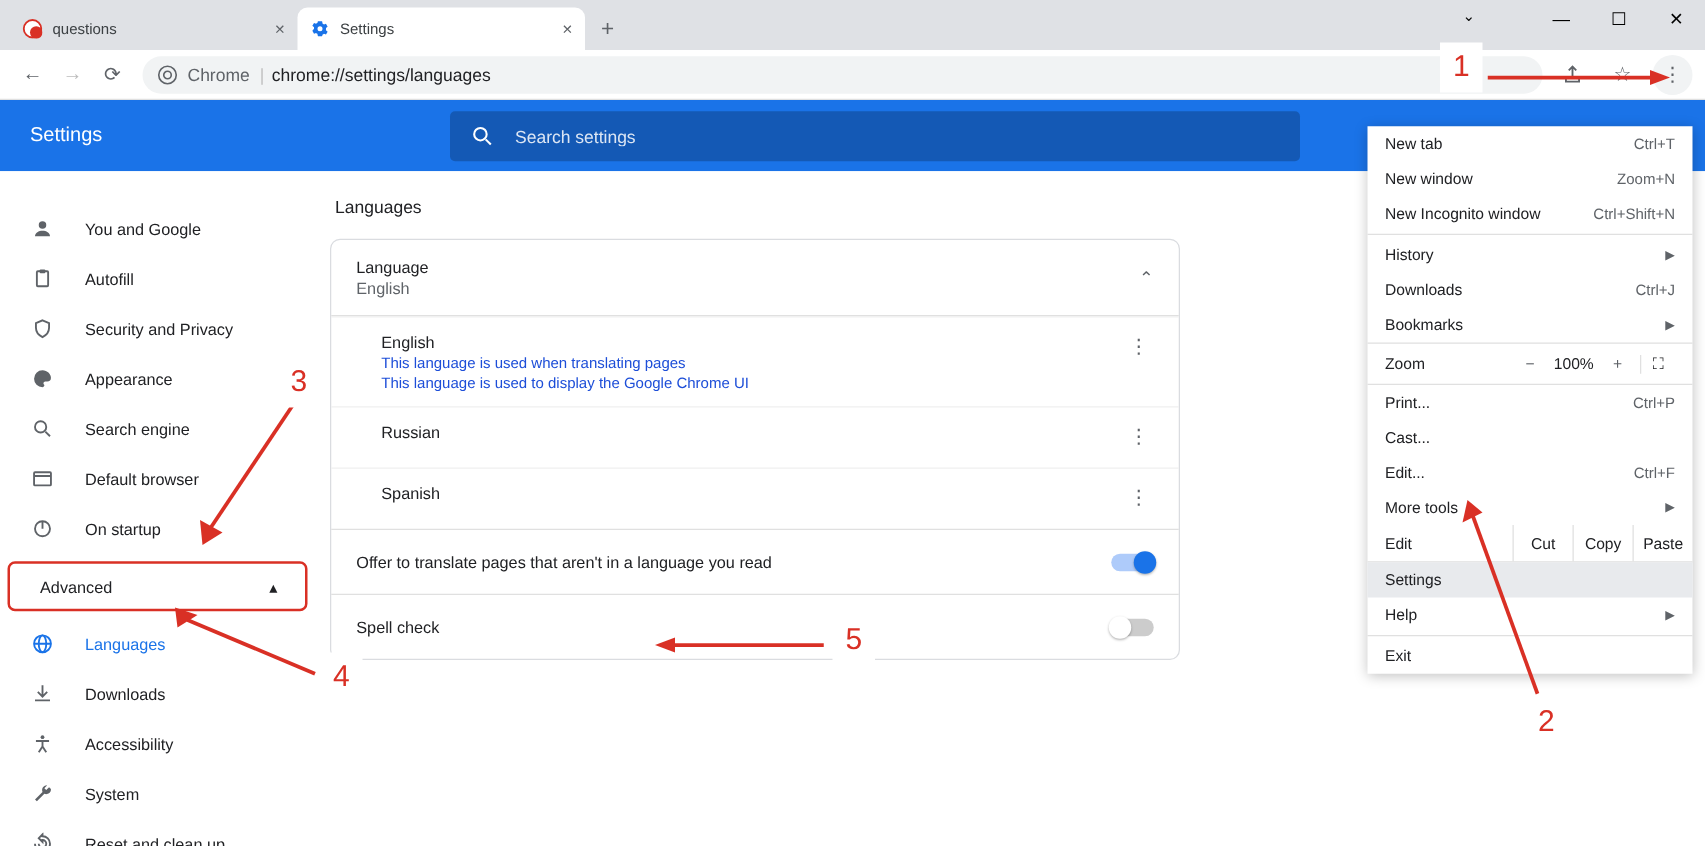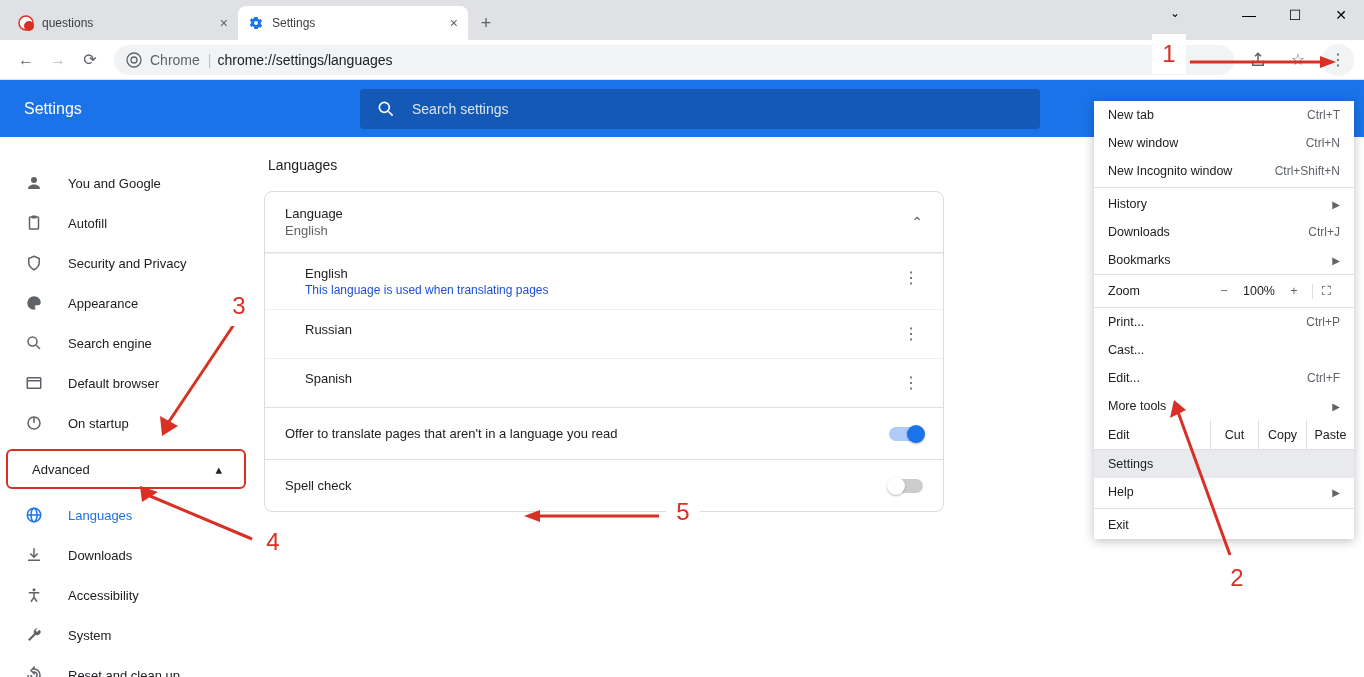--- a/index.html
+++ b/index.html
@@ -298,20 +298,21 @@
             <div class="card-head-title">Language</div>
             <div class="card-head-sub">English</div>
           </div>
           <span class="chev">⌃</span>
         </div>
 
         <div class="lang-row">
           <div class="lang-body">
             <div class="lang-name">English</div>
             <div class="lang-sub">This language is used when translating pages</div>
+            <div class="lang-sub">This language is used to display the Google Chrome UI</div>
           </div>
           <span class="more-icon">⋮</span>
         </div>
         <div class="lang-row">
           <div class="lang-body">
               <div class="lang-name">Russian</div>
             </div>
           <span class="more-icon">⋮</span>
         </div>
         <div class="lang-row">
@@ -338,21 +339,21 @@
   </div>
 </div>
 
 <div class="ctxmenu">
   <div class="ctx-item">
       <span>New tab</span>
       <span class="ctx-shortcut">Ctrl+T</span>
     </div>
   <div class="ctx-item">
       <span>New window</span>
-      <span class="ctx-shortcut">Ctrl+N</span>
+      <span class="ctx-shortcut">Zoom+N</span>
     </div>
   <div class="ctx-item">
       <span>New Incognito window</span>
       <span class="ctx-shortcut">Ctrl+Shift+N</span>
     </div>
   <div class="ctx-sep"></div>
   <div class="ctx-item">
       <span>History</span>
       <span class="ctx-arrow">▶</span>
     </div>

